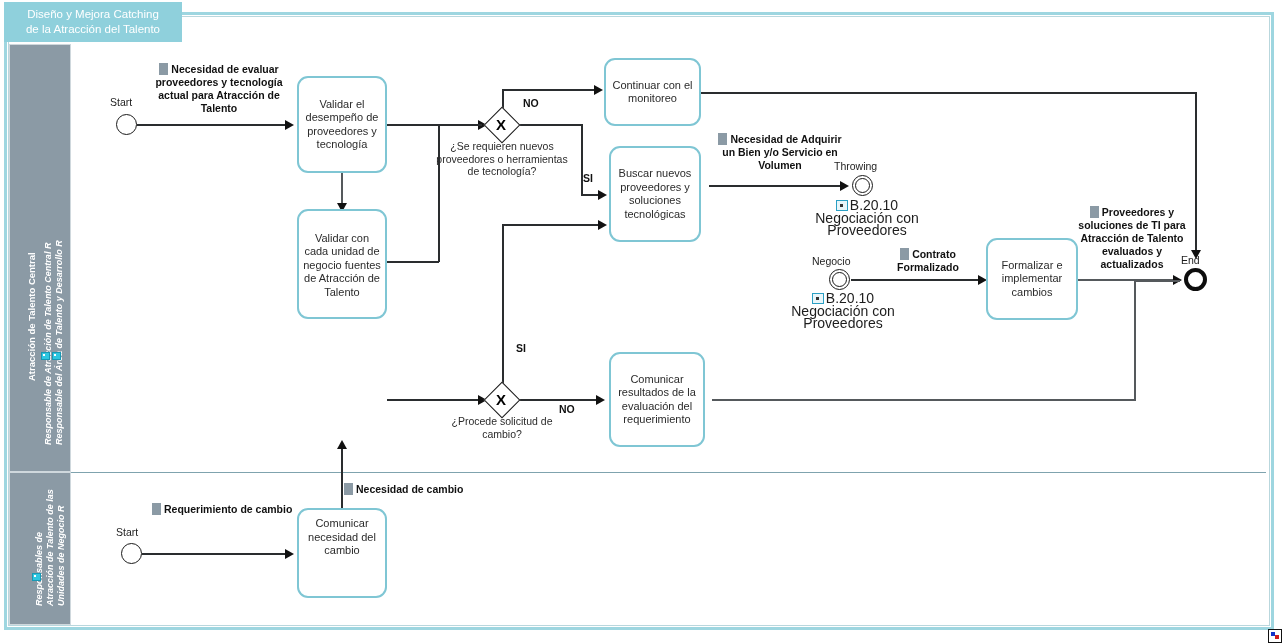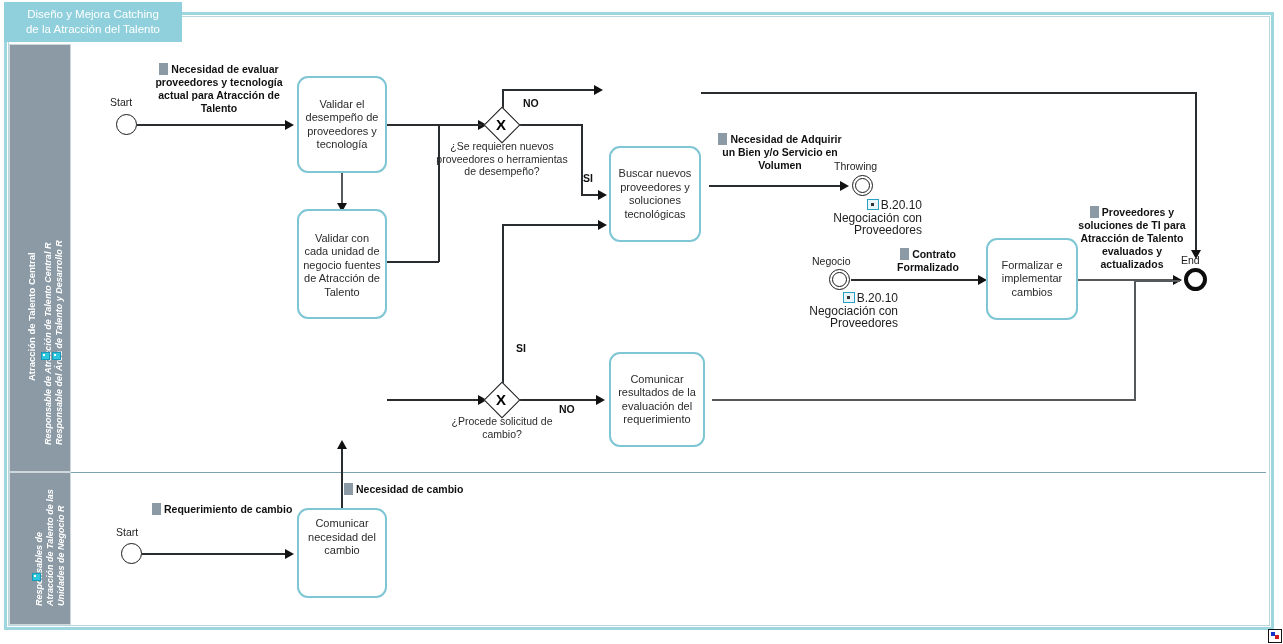--- a/index.html
+++ b/index.html
@@ -68,21 +68,21 @@
   .gwq{position:absolute;color:#2b2b2b;font-size:10.5px;line-height:12.5px;text-align:center;}
   .evname{position:absolute;color:#1d1d1d;font-size:10.5px;}
 
   
   .dataobj{position:absolute;font-size:10.5px;line-height:13px;font-weight:bold;
       color:#111;text-align:center;}
   .dataglyph{display:inline-block;width:9px;height:12px;background:#8b9aa5;
       vertical-align:-2px;margin-right:3px;}
 
   
-  .subref{position:absolute;font-size:12px;line-height:12.5px;color:#1d1d1d;text-align:right;}
+  .subref{position:absolute;font-size:14px;line-height:12.5px;color:#1d1d1d;text-align:center;}
   .subglyph{display:inline-block;width:10px;height:9px;border:1.4px solid #2a9fc4;
       background:#e9f6fa;vertical-align:-1px;margin-right:2px;position:relative;}
   .subglyph:after{content:"";position:absolute;left:3px;top:2.5px;width:3px;height:3px;background:#333;}
 
   
   .corner{position:absolute;right:1px;bottom:1px;width:14px;height:14px;
       border:1.5px solid #111;background:#fff;box-sizing:border-box;}
   .corner i{position:absolute;display:block;}
   .corner .b{left:2px;top:2px;width:4px;height:4px;background:#1433c9;}
   .corner .r{left:6px;top:5px;width:4px;height:4px;background:#cf1b1b;}
@@ -188,39 +188,42 @@
   <div class="evname" style="left:812px;top:255px;">Negocio</div>
 
   <div class="ev end" style="left:1184px;top:268px;width:23px;height:23px;"></div>
   <div class="evname" style="left:1181px;top:254px;">End</div>
 
   <div class="ev start" style="left:121px;top:543px;width:21px;height:21px;"></div>
   <div class="evname" style="left:116px;top:526px;">Start</div>
 
   <div class="gw" style="left:489px;top:112px;"></div>
   <div class="gwx" style="left:496px;top:117px;">X</div>
-  <div class="gwq" style="left:432px;top:140px;width:140px;">¿Se requieren nuevos proveedores o herramientas de desempeño?</div>
+  <div class="gwq" style="left:432px;top:140px;width:140px;">¿Se requieren nuevos proveedores o herramientas de tecnología?</div>
 
   <div class="gw" style="left:489px;top:387px;"></div>
   <div class="gwx" style="left:496px;top:392px;">X</div>
   <div class="gwq" style="left:437px;top:415px;width:130px;">¿Procede solicitud de cambio?</div>
 
   <div class="flowlbl" style="left:523px;top:97px;">NO</div>
   <div class="flowlbl" style="left:583px;top:172px;">SI</div>
   <div class="flowlbl" style="left:516px;top:342px;">SI</div>
   <div class="flowlbl" style="left:559px;top:403px;">NO</div>
 
   <div class="task" style="left:297px;top:76px;width:90px;height:97px;">
     <span>Validar el desempeño de proveedores y tecnología</span>
   </div>
 
   <div class="task topalign" style="left:297px;top:209px;width:90px;height:110px;align-items:center;">
     <span>Validar con cada unidad de negocio fuentes de Atracción de Talento</span>
   </div>
 
+  <div class="task" style="left:604px;top:58px;width:97px;height:68px;">
+    <span>Continuar con el monitoreo</span>
+  </div>
 
   <div class="task" style="left:986px;top:238px;width:92px;height:82px;">
     <span>Formalizar e implementar cambios</span>
   </div>
 
   <div class="task" style="left:609px;top:146px;width:92px;height:96px;">
     <span>Buscar nuevos proveedores y soluciones tecnológicas</span>
   </div>
 
 

